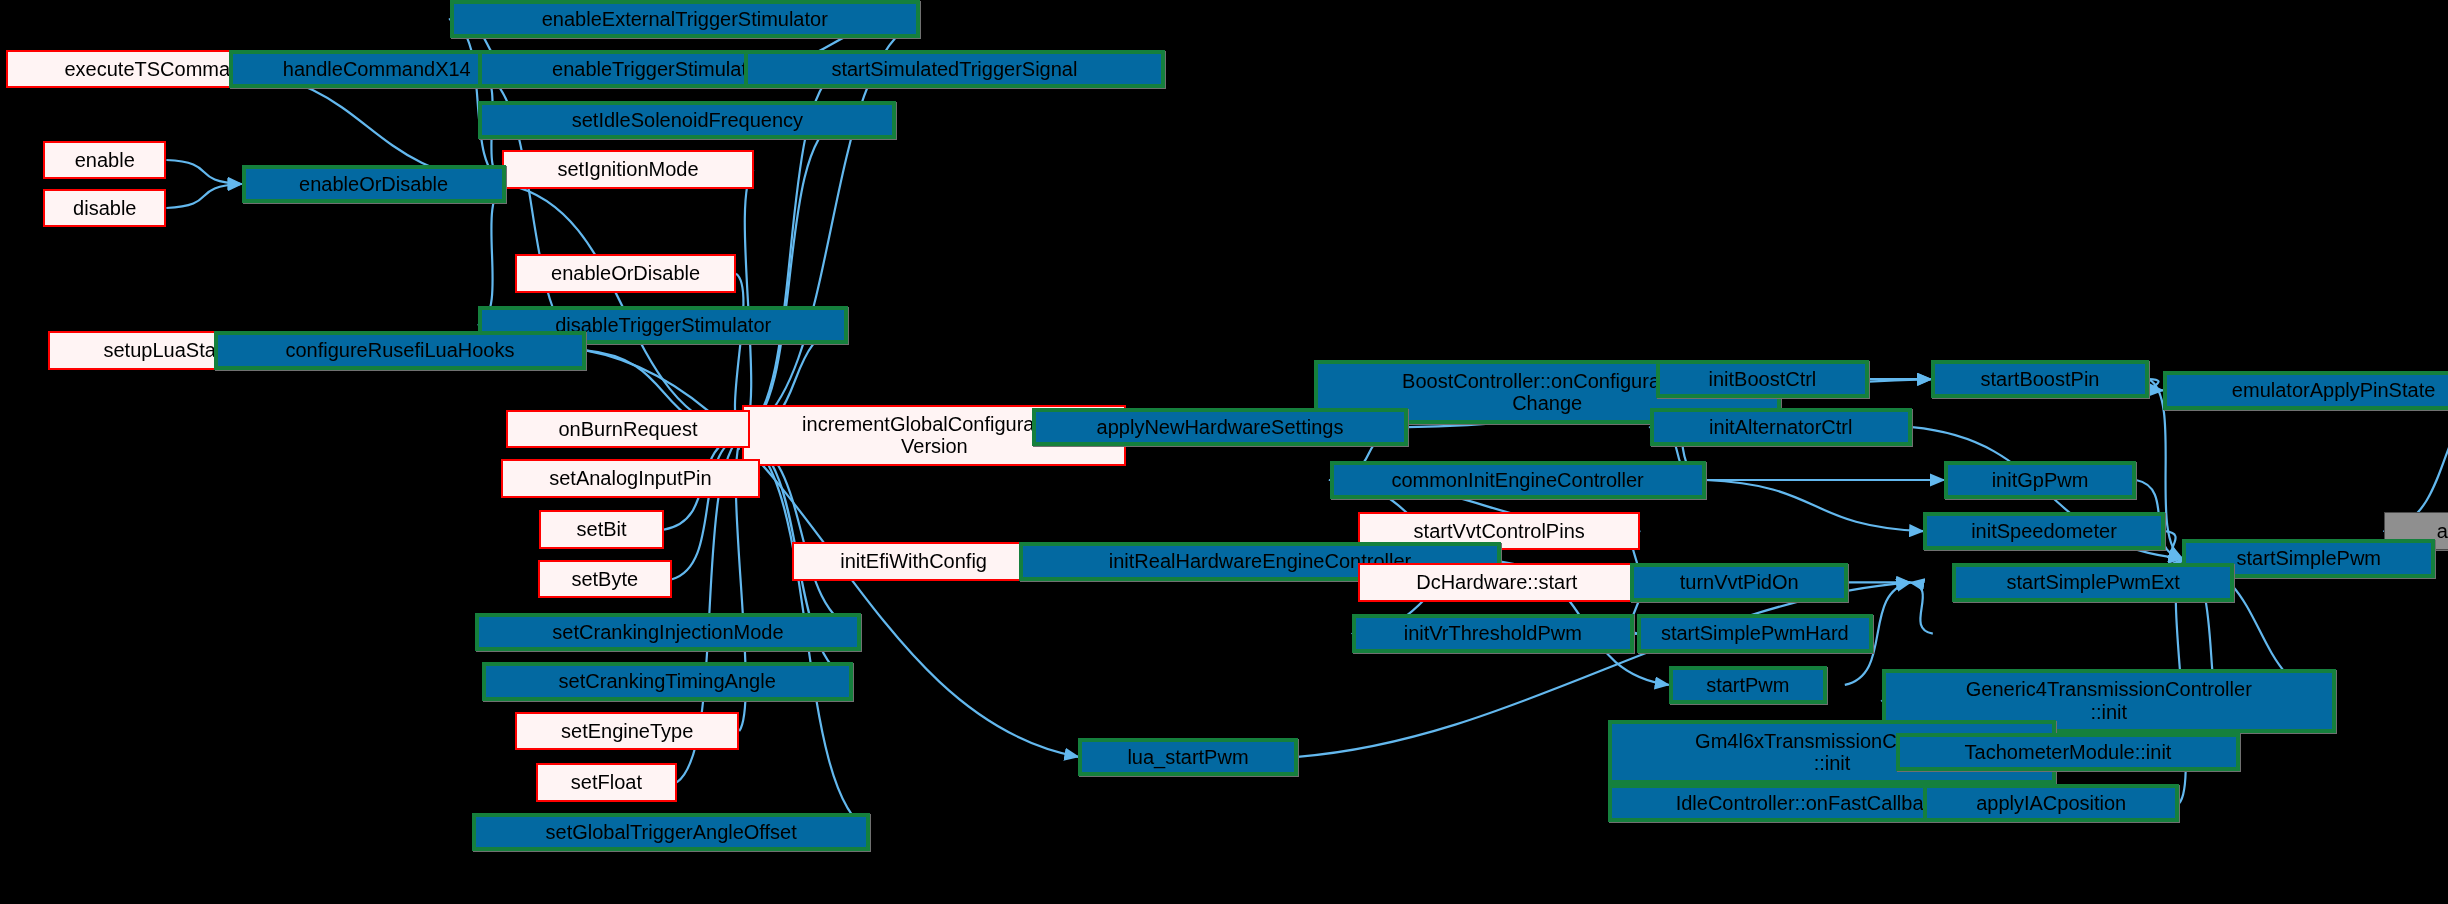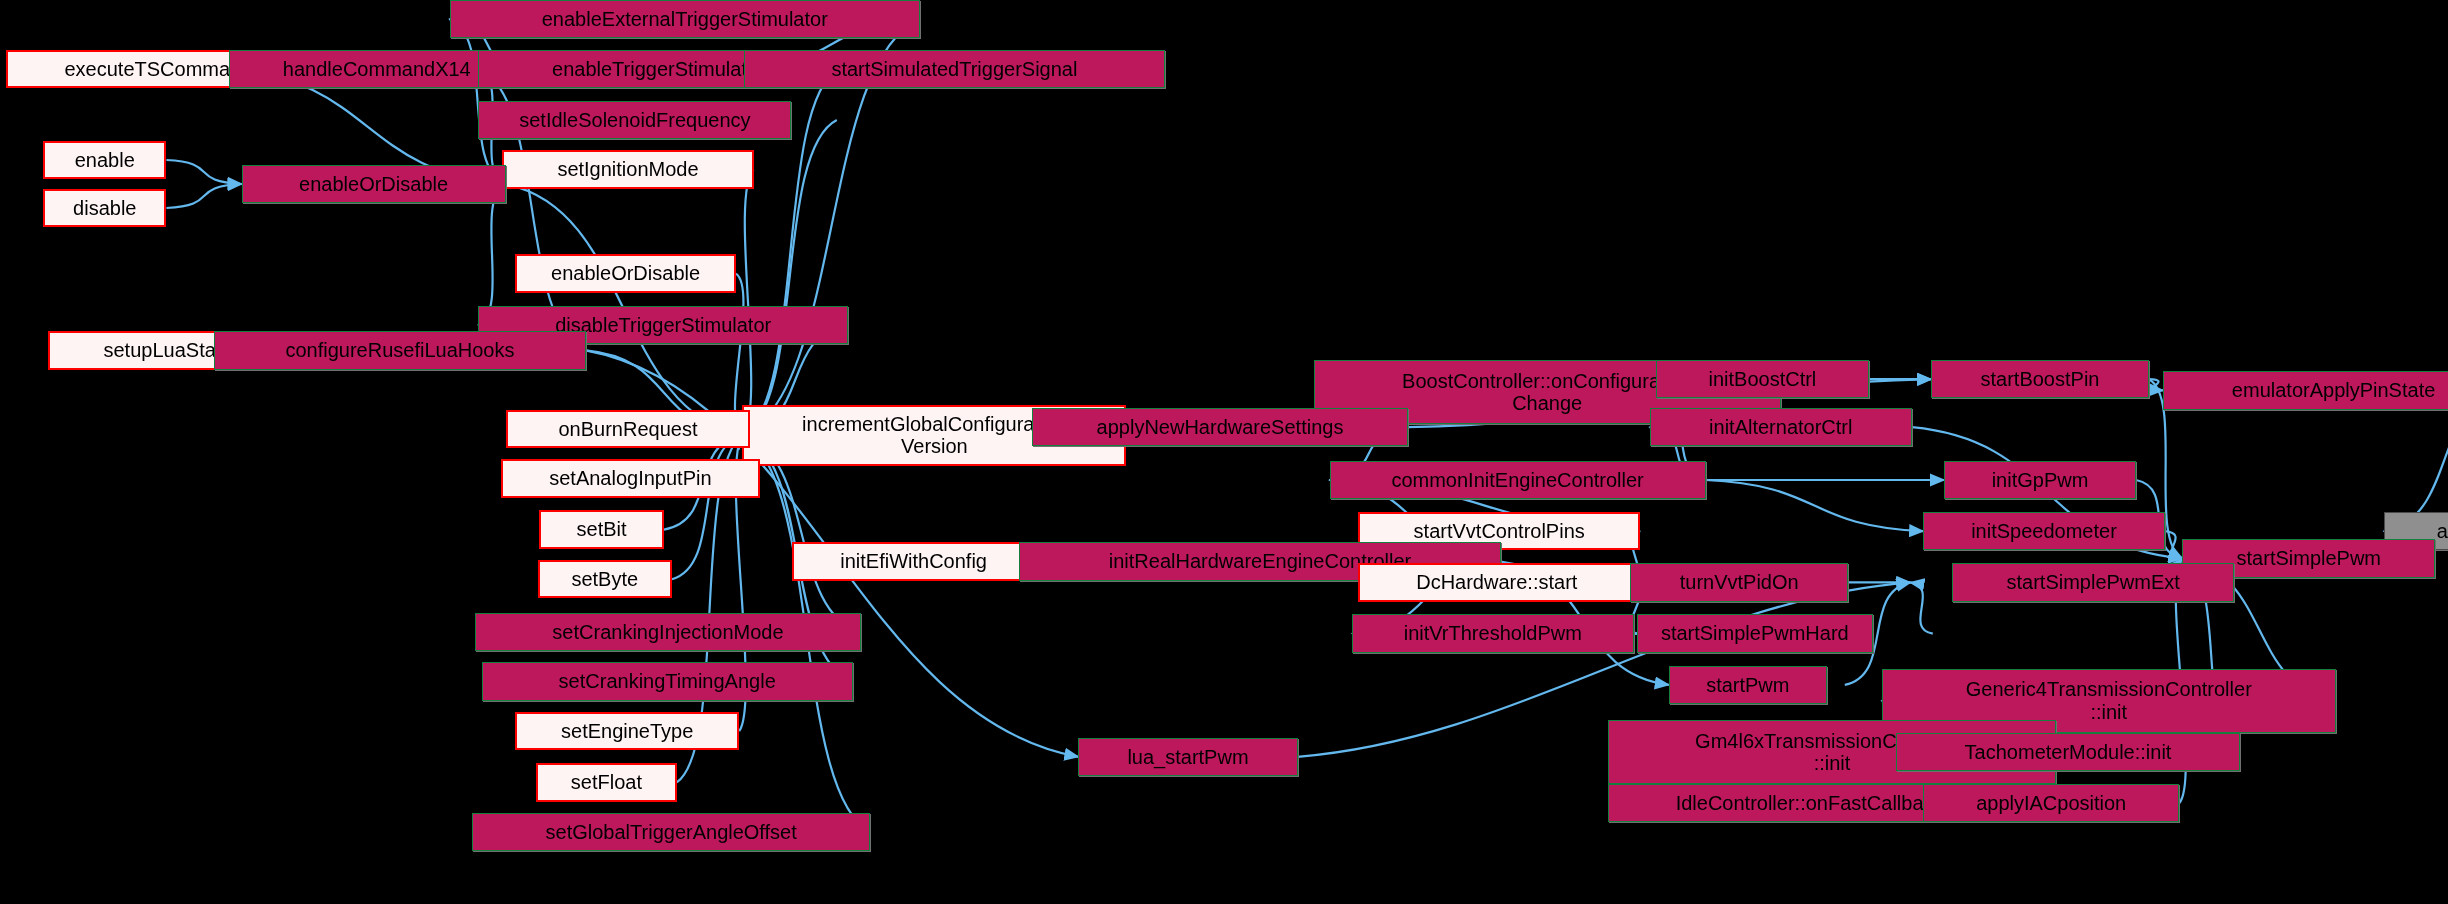--- a/index.html
+++ b/index.html
@@ -25,22 +25,22 @@
   .node {
     position: absolute;
     box-sizing: border-box;
     display: flex;
     align-items: center;
     justify-content: center;
     text-align: center;
     font-size: 20px;
     line-height: 1.12;
     color: #000000;
-    background: #be185d;
-    border: 1px solid #15803d;
+    background: #0369a1;
+    border: 4px solid #15803d;
     box-shadow: 1px 1px 0 0 #707070;
     white-space: pre-line;
     padding: 0 6px;
     z-index: 5;
   }
   .node.hot {
     background: #fff4f4;
     border: 2px solid #ff0000;
     box-shadow: none;
   }
@@ -125,21 +125,21 @@
       <path d="M2240,752 C2194.08,732.64 2228.32,577.76 2182.4,558.4" fill="none" stroke="#63b8ee" stroke-width="2.2" marker-end="url(#arrowhead)"></path>
       <path d="M2011.2,803.2 C1951.6000000000001,803.2 1982.8,803.2 1923.2,803.2" fill="none" stroke="#63b8ee" stroke-width="2.2" marker-end="url(#arrowhead)"></path>
       <path d="M2179.2,803.2 C2200.64,778.72 2160.96,582.88 2182.4,558.4" fill="none" stroke="#63b8ee" stroke-width="2.2" marker-end="url(#arrowhead)"></path>
       <path d="M1297.6000000000001,756.8000000000001 C1517.6000000000001,739.36 1690.4,599.84 1910.4,582.4" fill="none" stroke="#63b8ee" stroke-width="2.2" marker-end="url(#arrowhead)"></path>
     </svg>
 <div class="node hot" style="left: 6.4px; top: 49.6px; width: 304px; height: 38.4px;">executeTSCommand</div>
     <div class="node" style="left: 228.8px; top: 49.6px; width: 296px; height: 38.4px;">handleCommandX14</div>
     <div class="node" style="left: 449.6px; top: 0px; width: 470.4px; height: 38.4px;">enableExternalTriggerStimulator</div>
     <div class="node" style="left: 478.4px; top: 49.6px; width: 360px; height: 38.4px;">enableTriggerStimulator</div>
     <div class="node" style="left: 744px; top: 49.6px; width: 420.8px; height: 38.4px;">startSimulatedTriggerSignal</div>
-    <div class="node" style="left: 478.4px; top: 100.8px; width: 313px; height: 38.4px;">setIdleSolenoidFrequency</div>
+    <div class="node" style="left: 478.4px; top: 100.8px; width: 418px; height: 38.4px;">setIdleSolenoidFrequency</div>
     <div class="node hot" style="left: 43.2px; top: 140.8px; width: 123.2px; height: 38.4px;">enable</div>
     <div class="node hot" style="left: 502.4px; top: 150.4px; width: 251.2px; height: 38.4px;">setIgnitionMode</div>
     <div class="node" style="left: 241.6px; top: 164.8px; width: 264px; height: 38.4px;">enableOrDisable</div>
     <div class="node hot" style="left: 43.2px; top: 188.8px; width: 123.2px; height: 38.4px;">disable</div>
     <div class="node hot" style="left: 515.2px; top: 254.4px; width: 220.8px; height: 38.4px;">enableOrDisable</div>
     <div class="node" style="left: 478.4px; top: 305.6px; width: 369.6px; height: 38.4px;">disableTriggerStimulator</div>
     <div class="node hot" style="left: 24px; top: 331.2px; width: 240px; height: 38.4px; margin-left: 24px;">setupLuaState</div>
     <div class="node" style="left: 214.4px; top: 331.2px; width: 371.2px; height: 38.4px;">configureRusefiLuaHooks</div>
     <div class="node" style="left: 1313.6px; top: 360px; width: 467.2px; height: 64px;">BoostController::onConfiguration
 Change</div>

